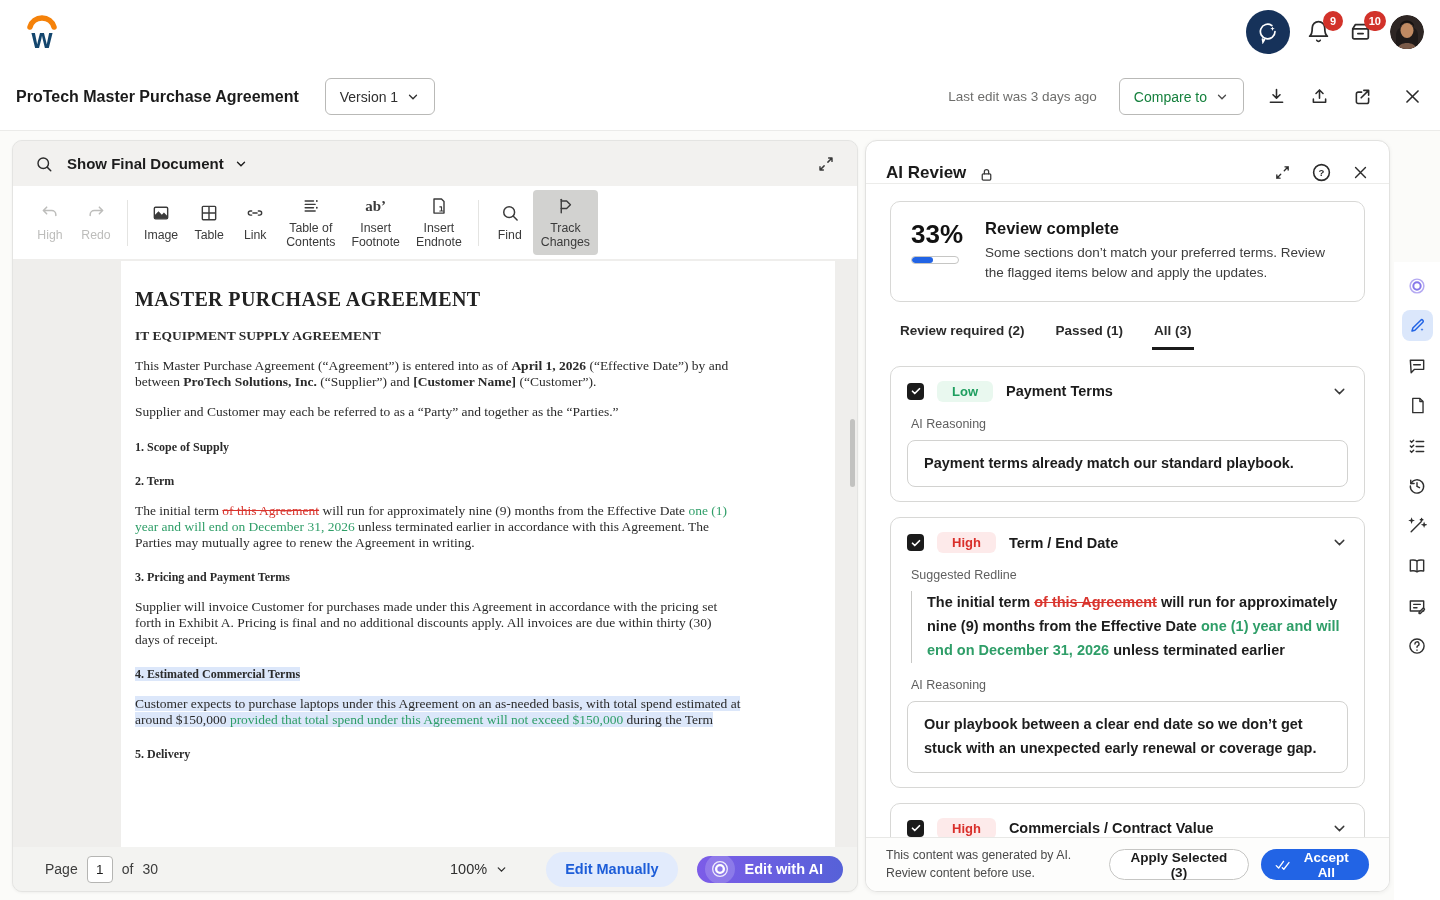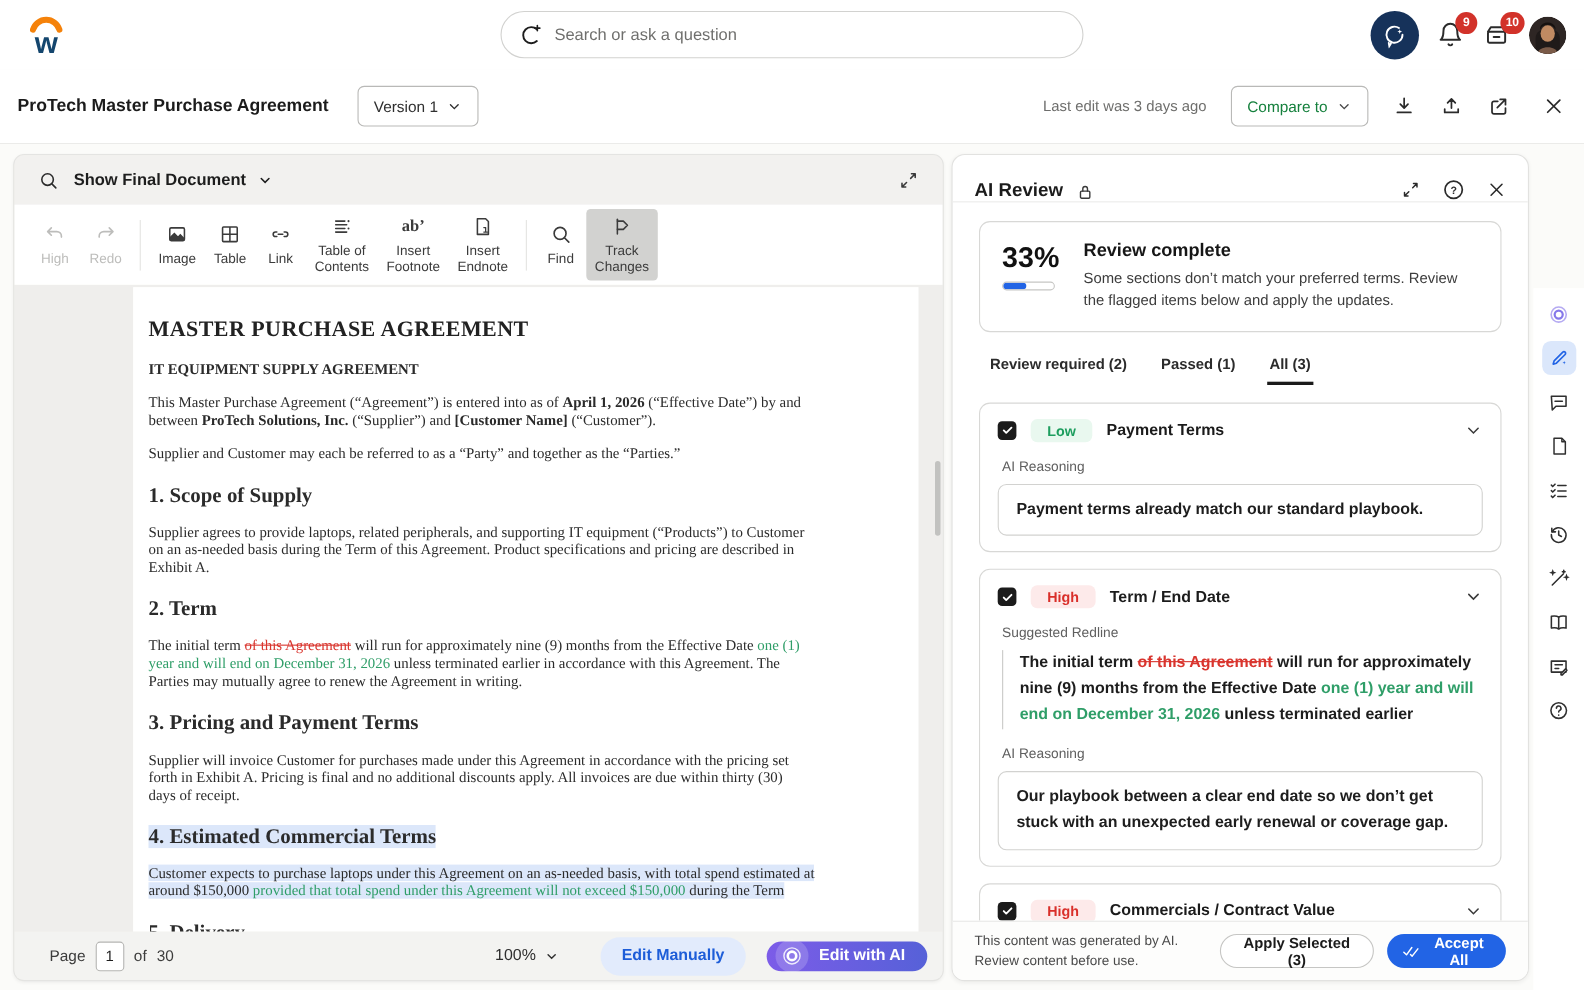--- a/index.html
+++ b/index.html
@@ -49,21 +49,21 @@
   .tool-btn.active { background:#d2d2d0; }
   .tool-sep { width:1px; height:46px; background:#e4e4e2; margin:0 8px; }
   .txt-icon { font-size:15px; font-weight:600; line-height:20px; height:20px; font-family:"Liberation Serif",serif; }
 
   .doc-canvas { position:absolute; top:118px; bottom:44px; left:0; right:0; background:#efeeec; overflow:hidden; }
   .page { position:absolute; left:108px; top:2px; width:714px; height:620px; background:#fff;
     font-family:"Liberation Serif", serif; color:#2b2b2b; padding:27px 0 0 14px; }
   .pg-title { font-size:20px; font-weight:bold; letter-spacing:.4px; color:#222; }
   .pg-sub { font-size:13.5px; font-weight:bold; margin-top:17px; }
   .pg-body { font-size:13.5px; line-height:1.2; margin-top:14px; width:600px; }
-  .pg-h { font-size:19px; font-weight:bold; margin-top:19px; }
+  .pg-h { font-size:12px; font-weight:bold; margin-top:19px; }
   .ins { color:#2f9e68; }
   .del { color:#d9352e; text-decoration:line-through; }
   .hl { background:#dce7fa; }
   .pg-body.wide { width:612px; }
   .doc-scrollthumb { position:absolute; right:2px; top:160px; width:5px; height:68px; border-radius:3px; background:#c2c2c0; }
 
   .doc-bottombar { position:absolute; bottom:0; left:0; right:0; height:44px; background:#f3f3f1; display:flex; align-items:center; padding:0 14px 0 32px; }
   .page-ctrl { display:flex; align-items:center; gap:9px; font-size:14px; color:#3c3c3c; }
   .page-input { width:26px; height:27px; border:1px solid #b5b5b3; border-radius:4px; background:#fff; text-align:center; font-size:13.5px; color:#1d1d1d; font-family:"Liberation Sans",sans-serif; }
   .zoom-ctrl { margin-left:auto; display:flex; align-items:center; gap:8px; font-size:14.5px; color:#2f2f2f; cursor:pointer; }
@@ -121,29 +121,20 @@
 <body>
 
 <div class="topnav">
   <div class="logo">
     <svg width="36" height="44" viewBox="0 0 36 44">
       <path d="M6 17 A 12.5 12.5 0 0 1 30 17" fill="none" stroke="#f5820a" stroke-width="5.5" stroke-linecap="round"></path>
       <text x="18" y="38" text-anchor="middle" font-size="27" font-weight="bold" fill="#14466e" font-family="Liberation Sans, sans-serif">w</text>
     </svg>
   </div>
 
-  <div class="search-pill">
-    <span>
-      <svg width="22" height="22" viewBox="0 0 24 24" fill="none" stroke="#1d1d1d" stroke-width="1.9" stroke-linecap="round">
-        <path d="M17.5 6.2 A 8 8 0 1 0 17.5 17.8"></path>
-        <path d="M18 2.5v5 M15.5 5h5" stroke-width="1.6"></path>
-      </svg>
-    </span>
-    <input type="text" placeholder="Search or ask a question" style="">
-  </div>
 
   <div class="nav-right">
     <div class="ai-orb">
       <svg width="24" height="24" viewBox="0 0 24 24" fill="none" stroke="#fff" stroke-width="1.7" stroke-linecap="round">
         <path d="M19 11.5a7.3 7.3 0 1 1-3.2-6"></path>
         <path d="M8.5 19.5 7 22l-.5-3"></path>
         <path d="M16.5 6.5l.6 1.6 1.6.6-1.6.6-.6 1.6-.6-1.6-1.6-.6 1.6-.6z" fill="#fff" stroke="none"></path>
       </svg>
     </div>
     <div class="badge-wrap">
@@ -306,21 +297,20 @@
       </div>
     </div>
 
     <div class="doc-canvas">
       <div class="page">
         <div class="pg-title">MASTER PURCHASE AGREEMENT</div>
         <div class="pg-sub">IT EQUIPMENT SUPPLY AGREEMENT</div>
         <p class="pg-body"><span>This Master Purchase Agreement (“Agreement”) is entered into as of </span><b>April 1, 2026</b><span> (“Effective Date”) by and between </span><b>ProTech Solutions, Inc.</b><span> (“Supplier”) and </span><b>[Customer Name]</b><span> (“Customer”).</span></p>
         <p class="pg-body">Supplier and Customer may each be referred to as a “Party” and together as the “Parties.”</p>
         <div class="pg-h">1. Scope of Supply</div>
-        <p class="pg-body">Supplier agrees to provide laptops, related peripherals, and supporting IT equipment (“Products”) to Customer on an as-needed basis during the Term of this Agreement. Product specifications and pricing are described in Exhibit A.</p>
         <div class="pg-h">2. Term</div>
         <p class="pg-body"><span>The initial term </span><span class="del">of this Agreement</span><span> will run for approximately nine (9) months from the Effective Date </span><span class="ins">one (1) year and will end on December 31, 2026</span><span> unless terminated earlier in accordance with this Agreement. The Parties may mutually agree to renew the Agreement in writing.</span></p>
         <div class="pg-h">3. Pricing and Payment Terms</div>
         <p class="pg-body">Supplier will invoice Customer for purchases made under this Agreement in accordance with the pricing set forth in Exhibit A. Pricing is final and no additional discounts apply. All invoices are due within thirty (30) days of receipt.</p>
         <div class="pg-h"><span class="hl">4. Estimated Commercial Terms</span></div>
         <p class="pg-body wide"><span class="hl"><span>Customer expects to purchase laptops under this Agreement on an as-needed basis, with total spend estimated at around $150,000 </span><span class="ins">provided that total spend under this Agreement will not exceed $150,000</span><span> during the Term</span></span></p>
         <div class="pg-h">5. Delivery</div>
       </div>
       <div class="doc-scrollthumb"></div>
     </div>

